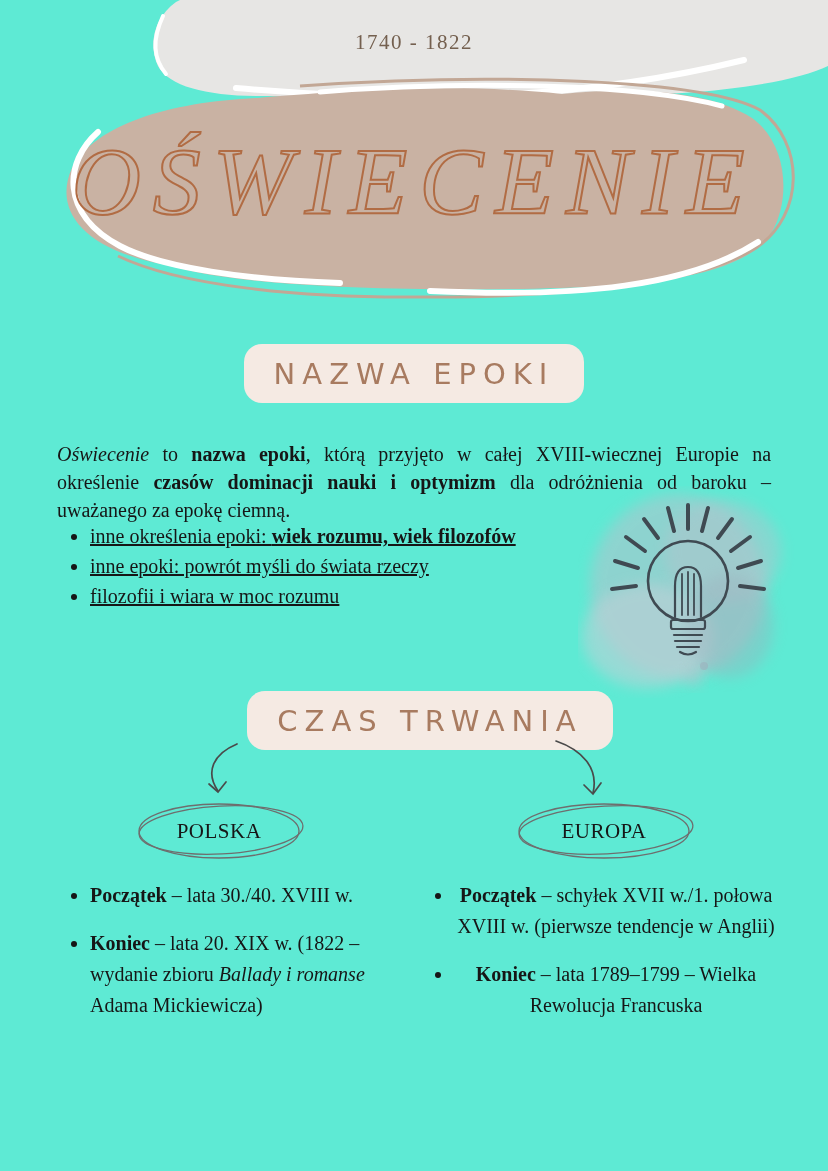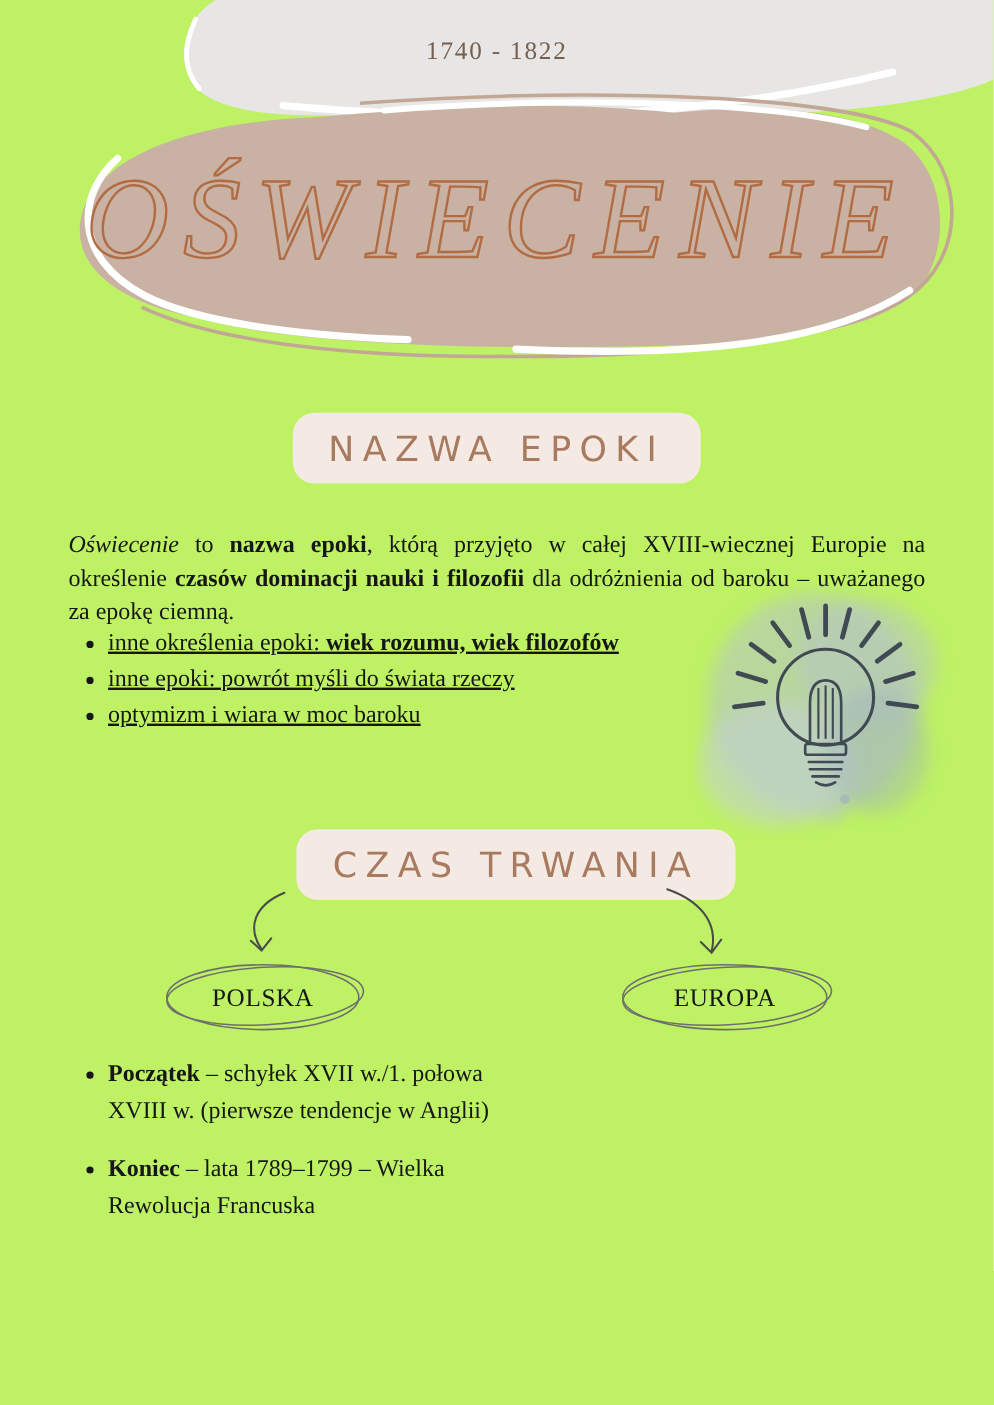--- a/index.html
+++ b/index.html
@@ -1,21 +1,21 @@
 <!DOCTYPE html>
 <html lang="pl"><head>
 <meta charset="utf-8">
 <style>
   html,body{margin:0;padding:0;}
   body{background:#ffffff;}
   .page{
     position:relative;
     width:828px;
     height:1171px;
-    background:#bef264;
+    background:#5eead4;
     overflow:hidden;
     font-family:"Liberation Serif", serif;
     color:#161616;
   }
   
   .header-art{
     position:absolute; left:0; top:0; width:828px; height:320px;
   }
   .dates{
     position:absolute; left:0; top:30px; width:828px;
@@ -83,21 +83,21 @@
     font-size:21px;
     letter-spacing:0.5px;
     fill:#161616;
   }
   
   .cols{
     position:absolute; left:62px; top:880px; width:716px;
     display:flex;
   }
   .col{width:352px;}
-  .col + .col{margin-left:12px;}
+  .col + .col{margin-left:12px;text-align:center;}
   .col ul{
     margin:0; padding-left:28px;
     font-size:20px; line-height:1.55;
   }
   .col li{margin-bottom:17px;}
 </style>
 </head>
 <body>
 
 <div class="page">
@@ -120,26 +120,26 @@
   <div class="dates">1740 - 1822</div>
 
   <div class="title-wrap">
     <span class="title">OŚWIECENIE</span>
   </div>
 
   <div class="pill-row nazwa">
     <span class="pill">NAZWA EPOKI</span>
   </div>
 
-  <p class="para"><span class="i">Oświecenie</span><span> to </span><span class="b">nazwa epoki</span><span>, którą przyjęto w całej XVIII-wiecznej Europie na określenie </span><span class="b">czasów dominacji nauki i filozofii</span><span> dla odróżnienia od baroku – uważanego za epokę ciemną.</span></p>
+  <p class="para"><span class="i">Oświecenie</span><span> to </span><span class="b">nazwa epoki</span><span>, którą przyjęto w całej XVIII-wiecznej Europie na określenie </span><span class="b">czasów dominacji nauki i optymizm</span><span> dla odróżnienia od baroku – uważanego za epokę ciemną.</span></p>
 
   <ul class="bullets-top">
     <li><span>inne określenia epoki: </span><span class="b">wiek rozumu, wiek filozofów</span></li>
     <li><span>inne epoki: powrót myśli do świata rzeczy</span></li>
-    <li><span>optymizm i wiara w moc baroku</span></li>
+    <li><span>filozofii i wiara w moc rozumu</span></li>
   </ul>
 
   <svg class="bulb" viewBox="0 0 220 212" aria-hidden="true">
     <defs>
       <filter id="wc" x="-40%" y="-40%" width="180%" height="180%">
         <feGaussianBlur stdDeviation="7"></feGaussianBlur>
       </filter>
     </defs>
 
     <g>
@@ -202,19 +202,25 @@
         <ellipse cx="606" cy="94" rx="87" ry="24" transform="rotate(-3 606 94)"></ellipse>
       </g>
     </g>
     <text x="219" y="102" text-anchor="middle">POLSKA</text>
     <text x="604" y="102" text-anchor="middle">EUROPA</text>
   </svg>
 
   <div class="cols">
     <div class="col">
       <ul>
+        <li><span class="b">Początek</span><span> – lata 30./40. XVIII w.</span></li>
+        <li><span class="b">Koniec</span><span> – lata 20. XIX w. (1822 – wydanie zbioru </span><span class="i">Ballady i romanse</span><span> Adama Mickiewicza)</span></li>
+      </ul>
+    </div>
+    <div class="col">
+      <ul>
         <li><span class="b">Początek</span><span> – schyłek XVII w./1. połowa XVIII w. (pierwsze tendencje w Anglii)</span></li>
         <li><span class="b">Koniec</span><span> – lata 1789–1799 – Wielka Rewolucja Francuska</span></li>
       </ul>
     </div>
   </div>
 
 </div>
 
 </body></html>

